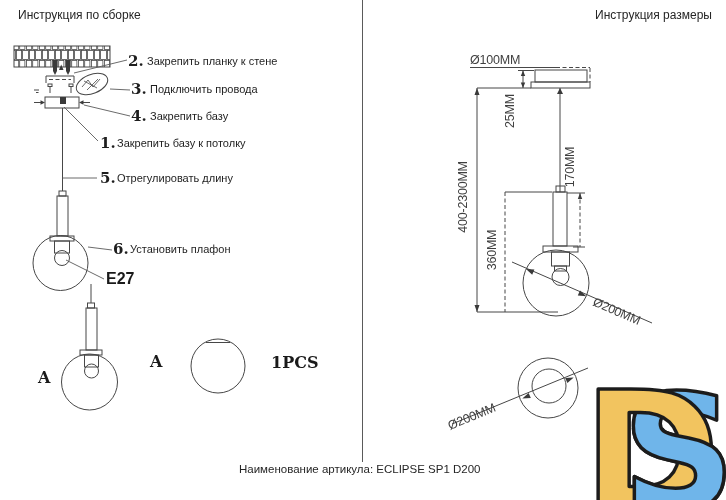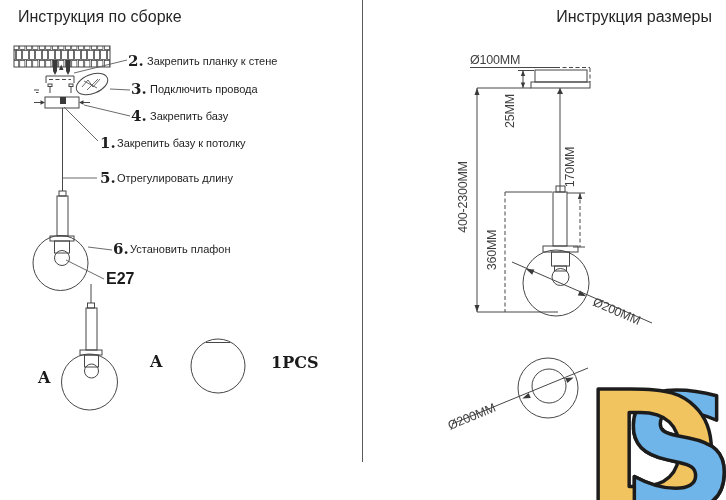--- a/index.html
+++ b/index.html
@@ -1,38 +1,39 @@
 <!DOCTYPE html>
 <html><head>
 <meta charset="utf-8">
 <style>
   html,body{margin:0;padding:0;background:#fff;}
   .page{position:relative;width:726px;height:500px;background:#ffffff;overflow:hidden;
         font-family:"Liberation Sans",sans-serif;}
-  .title{position:absolute;font-size:16px;color:#262626;white-space:nowrap;padding-left:8px;}
+  .title{position:absolute;font-size:12px;color:#262626;white-space:nowrap;padding-left:8px;}
   #left-title{left:10px;top:8px;}
   #right-title{right:14px;top:8px;}
   #footer-article{position:absolute;left:239px;top:463px;font-size:11.5px;color:#262626;white-space:nowrap;}
   svg{position:absolute;left:0;top:0;}
   .ink{stroke:#474747;fill:none;stroke-width:1;}
   .thin{stroke:#5a5a5a;fill:none;stroke-width:0.9;}
   .dash{stroke-dasharray:4 2.5;}
   .stepnum{font-family:"DejaVu Serif",serif;font-weight:bold;font-size:15px;fill:#1e1e1e;}
   .steplbl{font-family:"Liberation Sans",sans-serif;font-size:11px;fill:#1e1e1e;}
   .dimtxt{font-family:"Liberation Sans",sans-serif;font-size:12.5px;fill:#3f3f3f;letter-spacing:-0.2px;}
   .marker{font-family:"DejaVu Serif",serif;font-weight:bold;font-size:16px;fill:#1a1a1a;}
   .fillink{fill:#3a3a3a;stroke:none;}
 </style>
 </head>
 <body>
 
 <div class="page">
 
   <div class="title" id="left-title">Инструкция по сборке</div>
   <div class="title" id="right-title">Инструкция размеры</div>
+  <div id="footer-article">Наименование артикула: ECLIPSE SP1 D200</div>
 
   <svg width="726" height="500" viewBox="0 0 726 500">
     <defs>
       <pattern id="bricks" width="13" height="20" patternUnits="userSpaceOnUse">
         <g stroke="#474747" stroke-width="0.8" fill="none">
           <rect x="0.5" y="0.5" width="5.2" height="9"></rect>
             <rect x="6.7" y="0.5" width="5.2" height="9"></rect>
           <rect x="-2.8" y="10.5" width="5.2" height="9"></rect>
             <rect x="3.4" y="10.5" width="5.2" height="9"></rect>
             <rect x="9.6" y="10.5" width="5.2" height="9"></rect>

